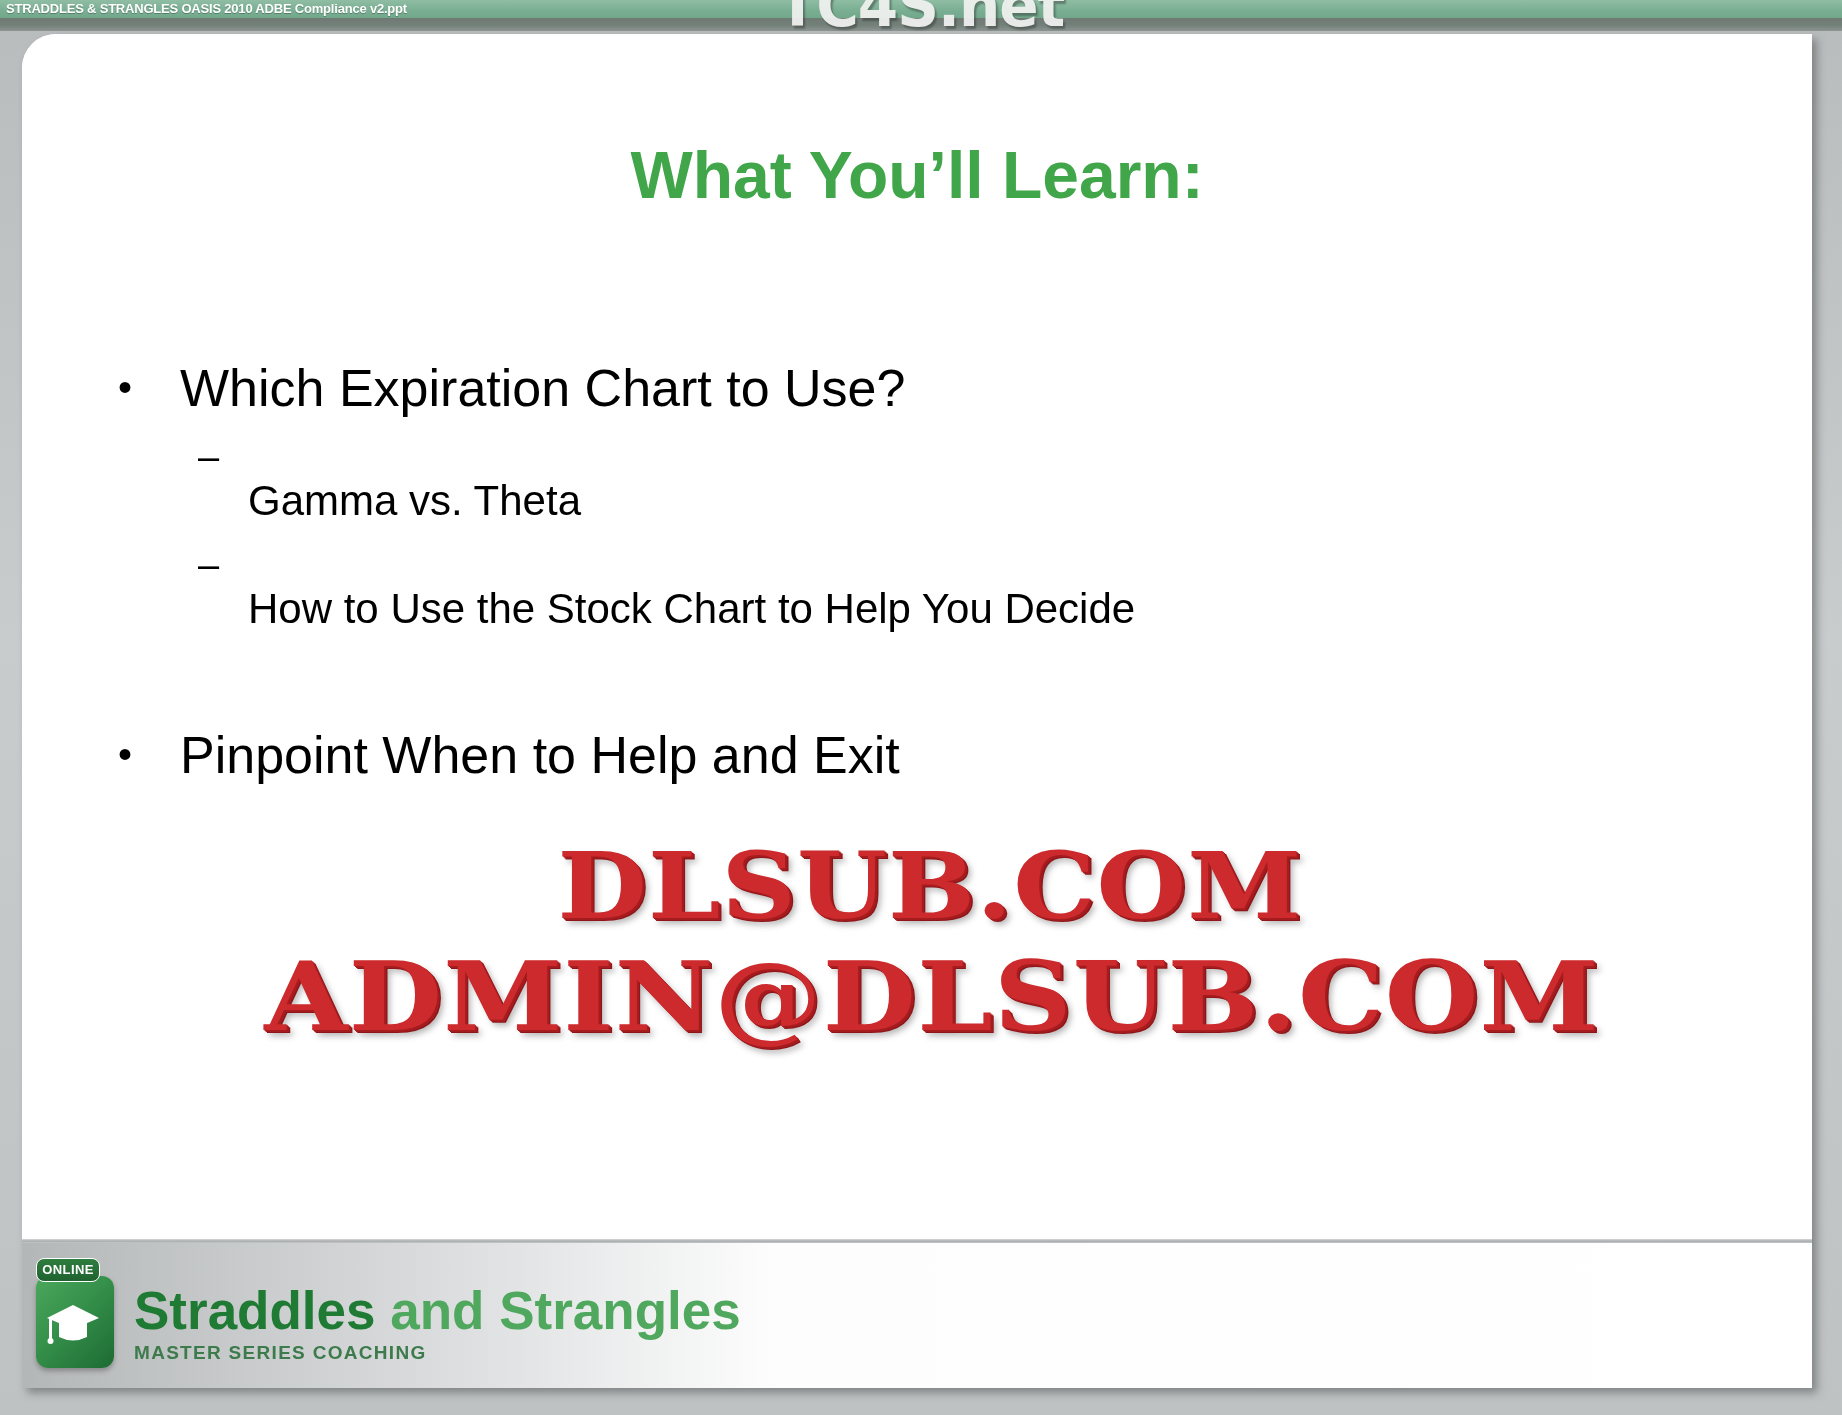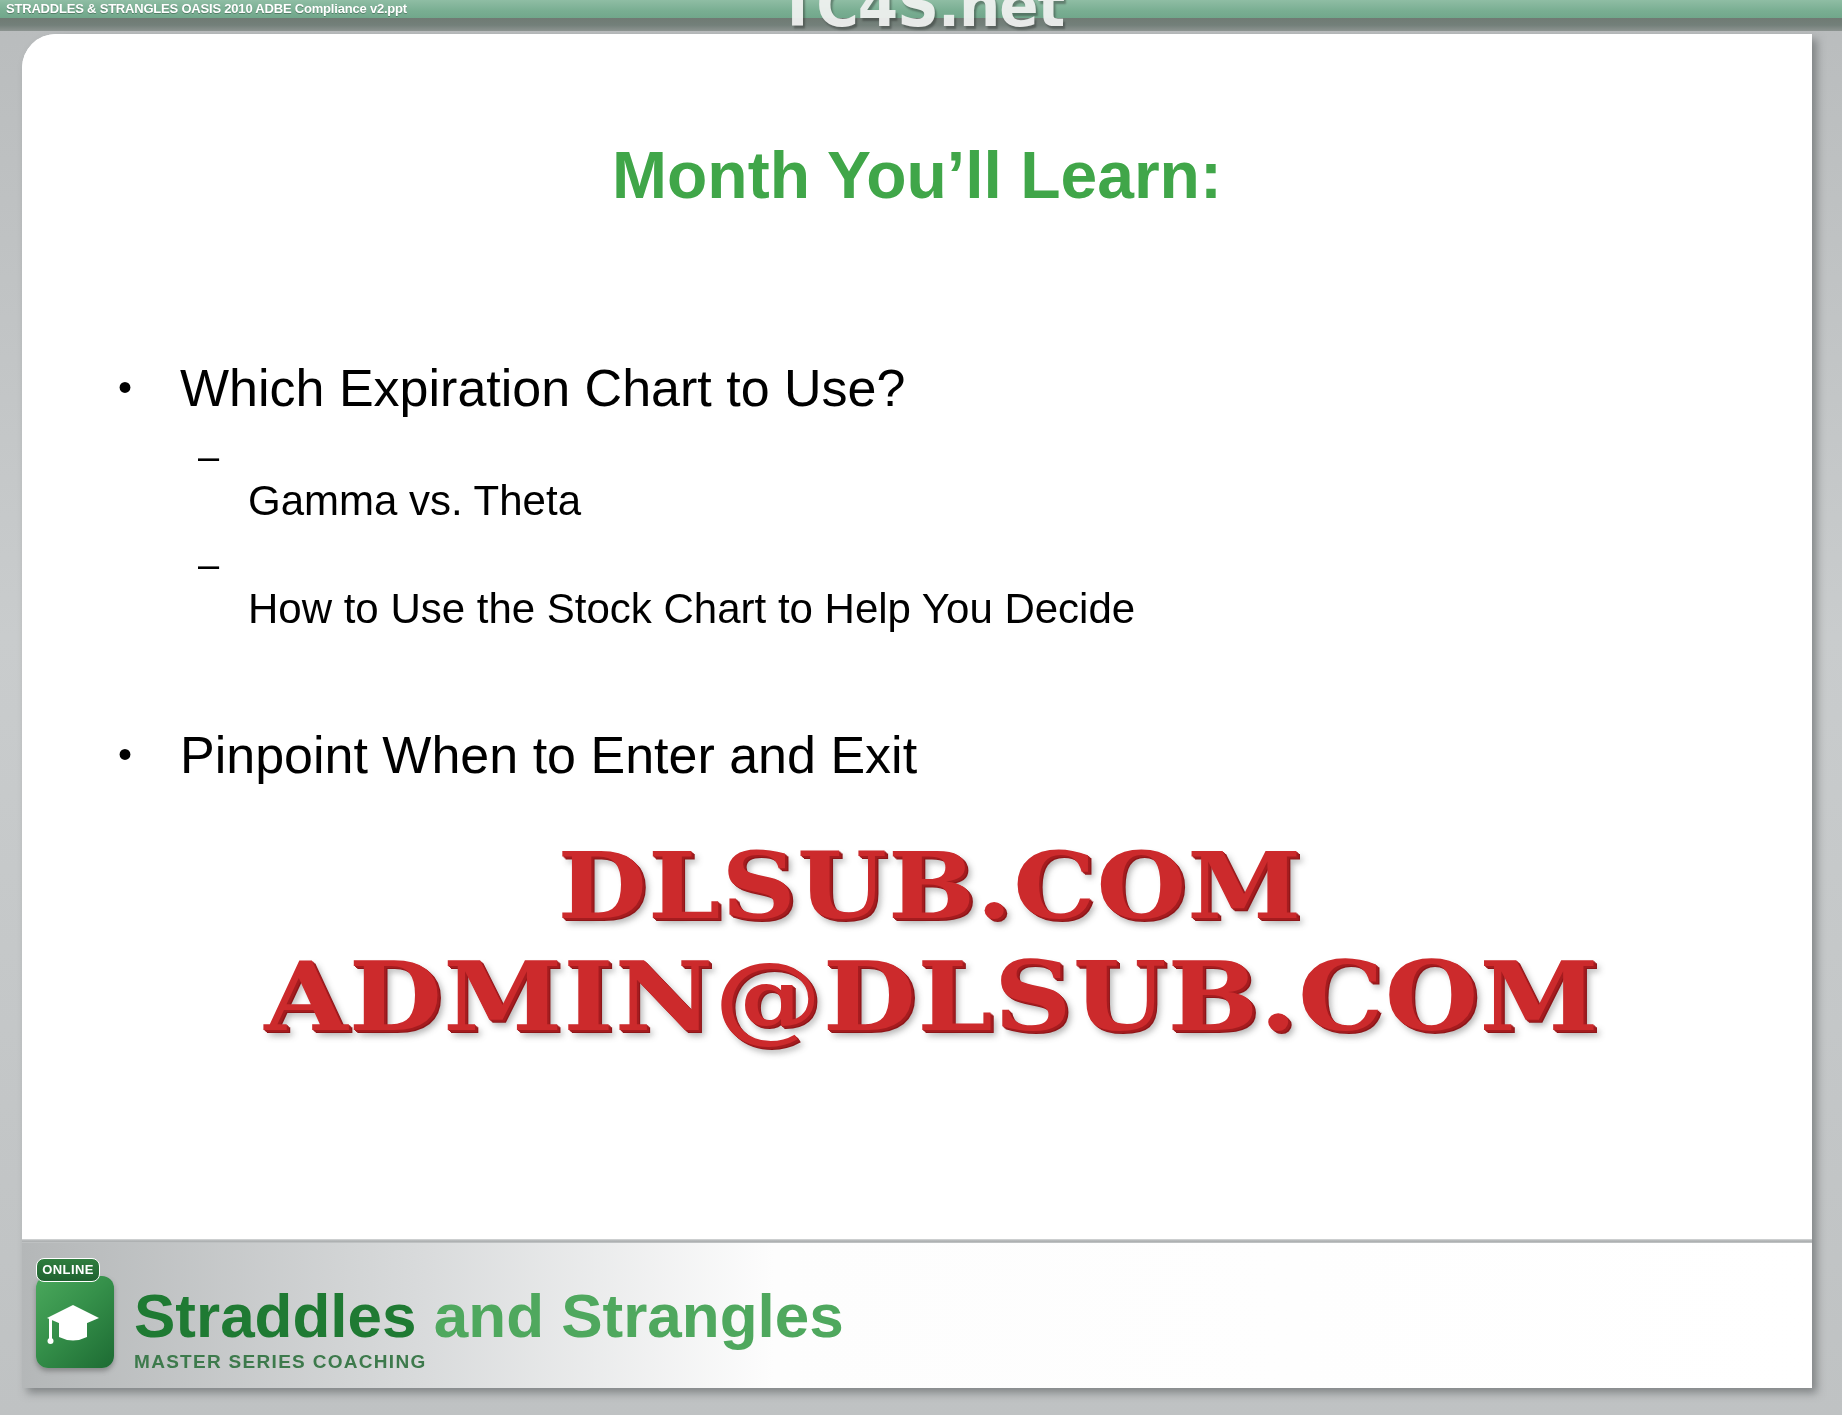--- a/index.html
+++ b/index.html
@@ -247,21 +247,21 @@
     top: 46px;
     z-index: 4;
   }
 
   #logo-text {
     margin-left: 24px;
     padding-top: 26px;
   }
   #logo-wordmark {
     font-family: "Liberation Sans", sans-serif;
-    font-size: 62px;
+    font-size: 53px;
     font-weight: bold;
     line-height: 1.02;
     white-space: nowrap;
   }
   .wm-dark { color: #1f7a33; }
   .wm-light { color: #4fa85e; }
   #logo-sub {
     margin-top: 4px;
     font-family: "Liberation Sans", sans-serif;
     font-size: 19px;
@@ -281,21 +281,21 @@
   <div id="titlebar-strip"></div>
 
   <div id="site-watermark">
     <span>TC4S.net</span>
   </div>
 
   <div id="slide">
 
     <div id="slide-body">
 
-      <div id="slide-title">Month You’ll Learn:</div>
+      <div id="slide-title">What You’ll Learn:</div>
 
       <div id="bullet-area">
 
         <div class="b1">
           <span class="mark">•</span>
           <span class="txt">Which Expiration Chart to Use?</span>
         </div>
 
         <div class="b2">
           <span class="mark">–</span>
@@ -304,21 +304,21 @@
 
         <div class="b2">
           <span class="mark">–</span>
           <span class="txt">How to Use the Stock Chart to Help You Decide</span>
         </div>
 
         <div class="spacer-gap"></div>
 
         <div class="b1">
           <span class="mark">•</span>
-          <span class="txt">Pinpoint When to Enter and Exit</span>
+          <span class="txt">Pinpoint When to Help and Exit</span>
         </div>
 
       </div>
 
       <div id="stamp-group">
         <span class="stamp" id="stamp-line1">DLSUB.COM</span>
         <span class="stamp" id="stamp-line2">ADMIN@DLSUB.COM</span>
       </div>
 
     </div>

